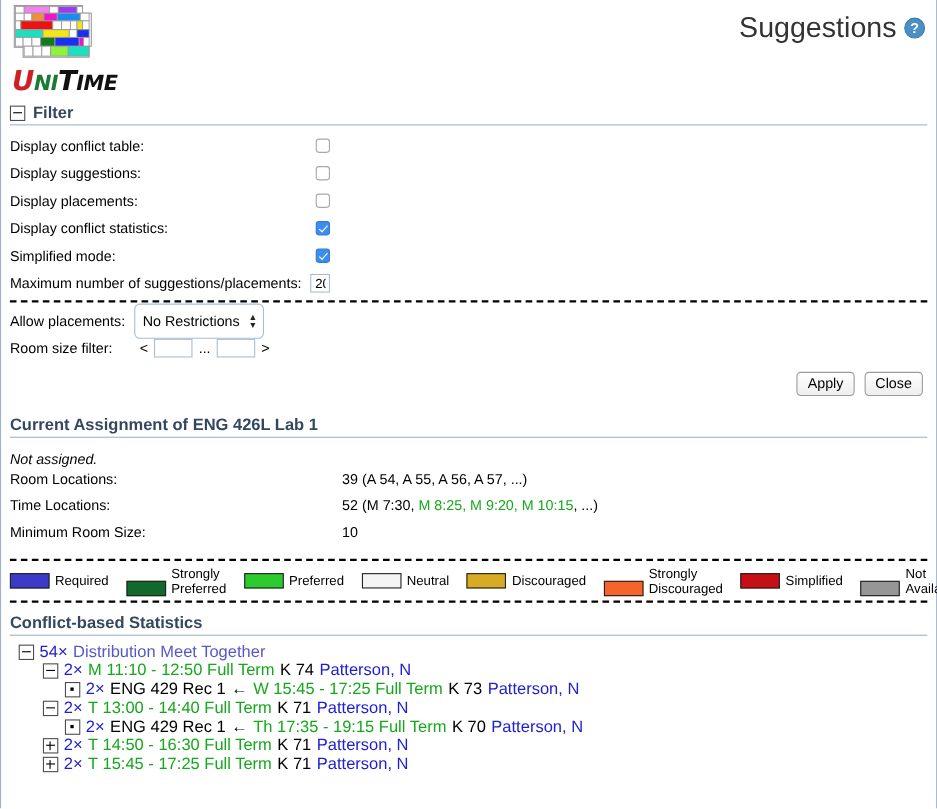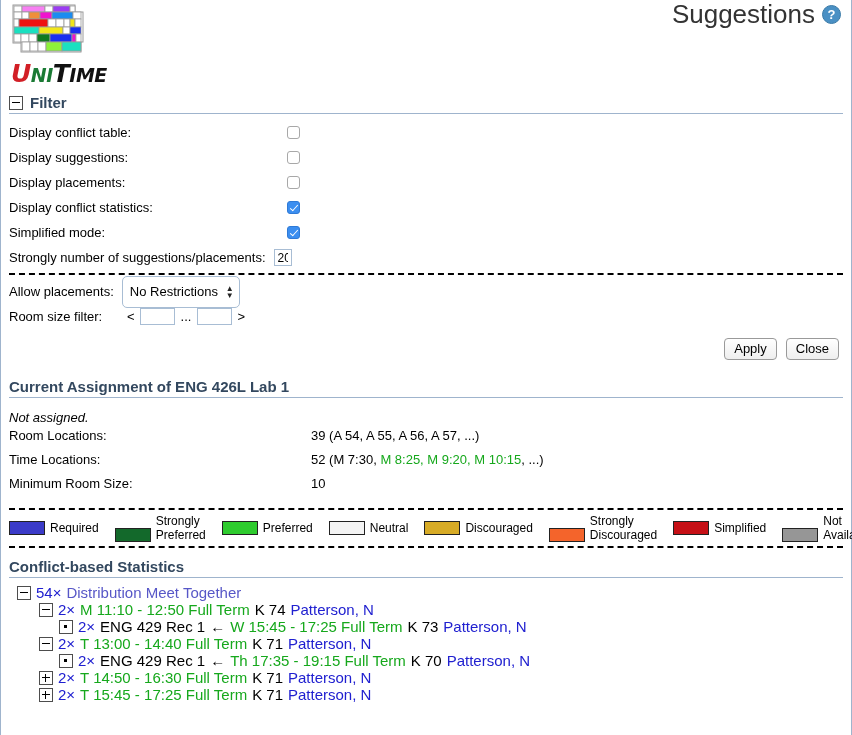--- a/index.html
+++ b/index.html
@@ -47,21 +47,21 @@
     font-style: italic;
   }
   .logo-word .c-u { color: #d21f26; }
   .logo-word .c-ni { color: #1a7a34; font-size: 19px; }
   .logo-word .c-t { color: #111111; }
   .logo-word .c-ime { color: #111111; font-size: 19px; }
 
   .title-row {
     position: absolute;
     right: 2px;
-    top: 1px;
+    top: 12px;
     display: flex;
     align-items: center;
     gap: 7px;
   }
   .page-title {
     font-size: 26px;
     color: #333333;
     font-weight: normal;
     line-height: 1;
   }
@@ -364,21 +364,21 @@
           <span class="lbl">Display conflict statistics:</span>
           <input type="checkbox" class="cb" checked="" style="">
         </div>
         <div class="frow">
           <span class="lbl">Simplified mode:</span>
           <input type="checkbox" class="cb" checked="" style="">
         </div>
       </div>
 
     <div class="frow">
-      <span class="lbl auto">Strongly number of suggestions/placements:</span>
+      <span class="lbl auto">Maximum number of suggestions/placements:</span>
       <input class="txtin in-max" type="text" value="20" style="">
     </div>
 
     <div class="dashed-sep"></div>
 
     <div class="frow">
       <span class="lbl auto">Allow placements:</span>
       <span class="sel-wrap">
         <select class="sel">
           <option>No Restrictions</option>

